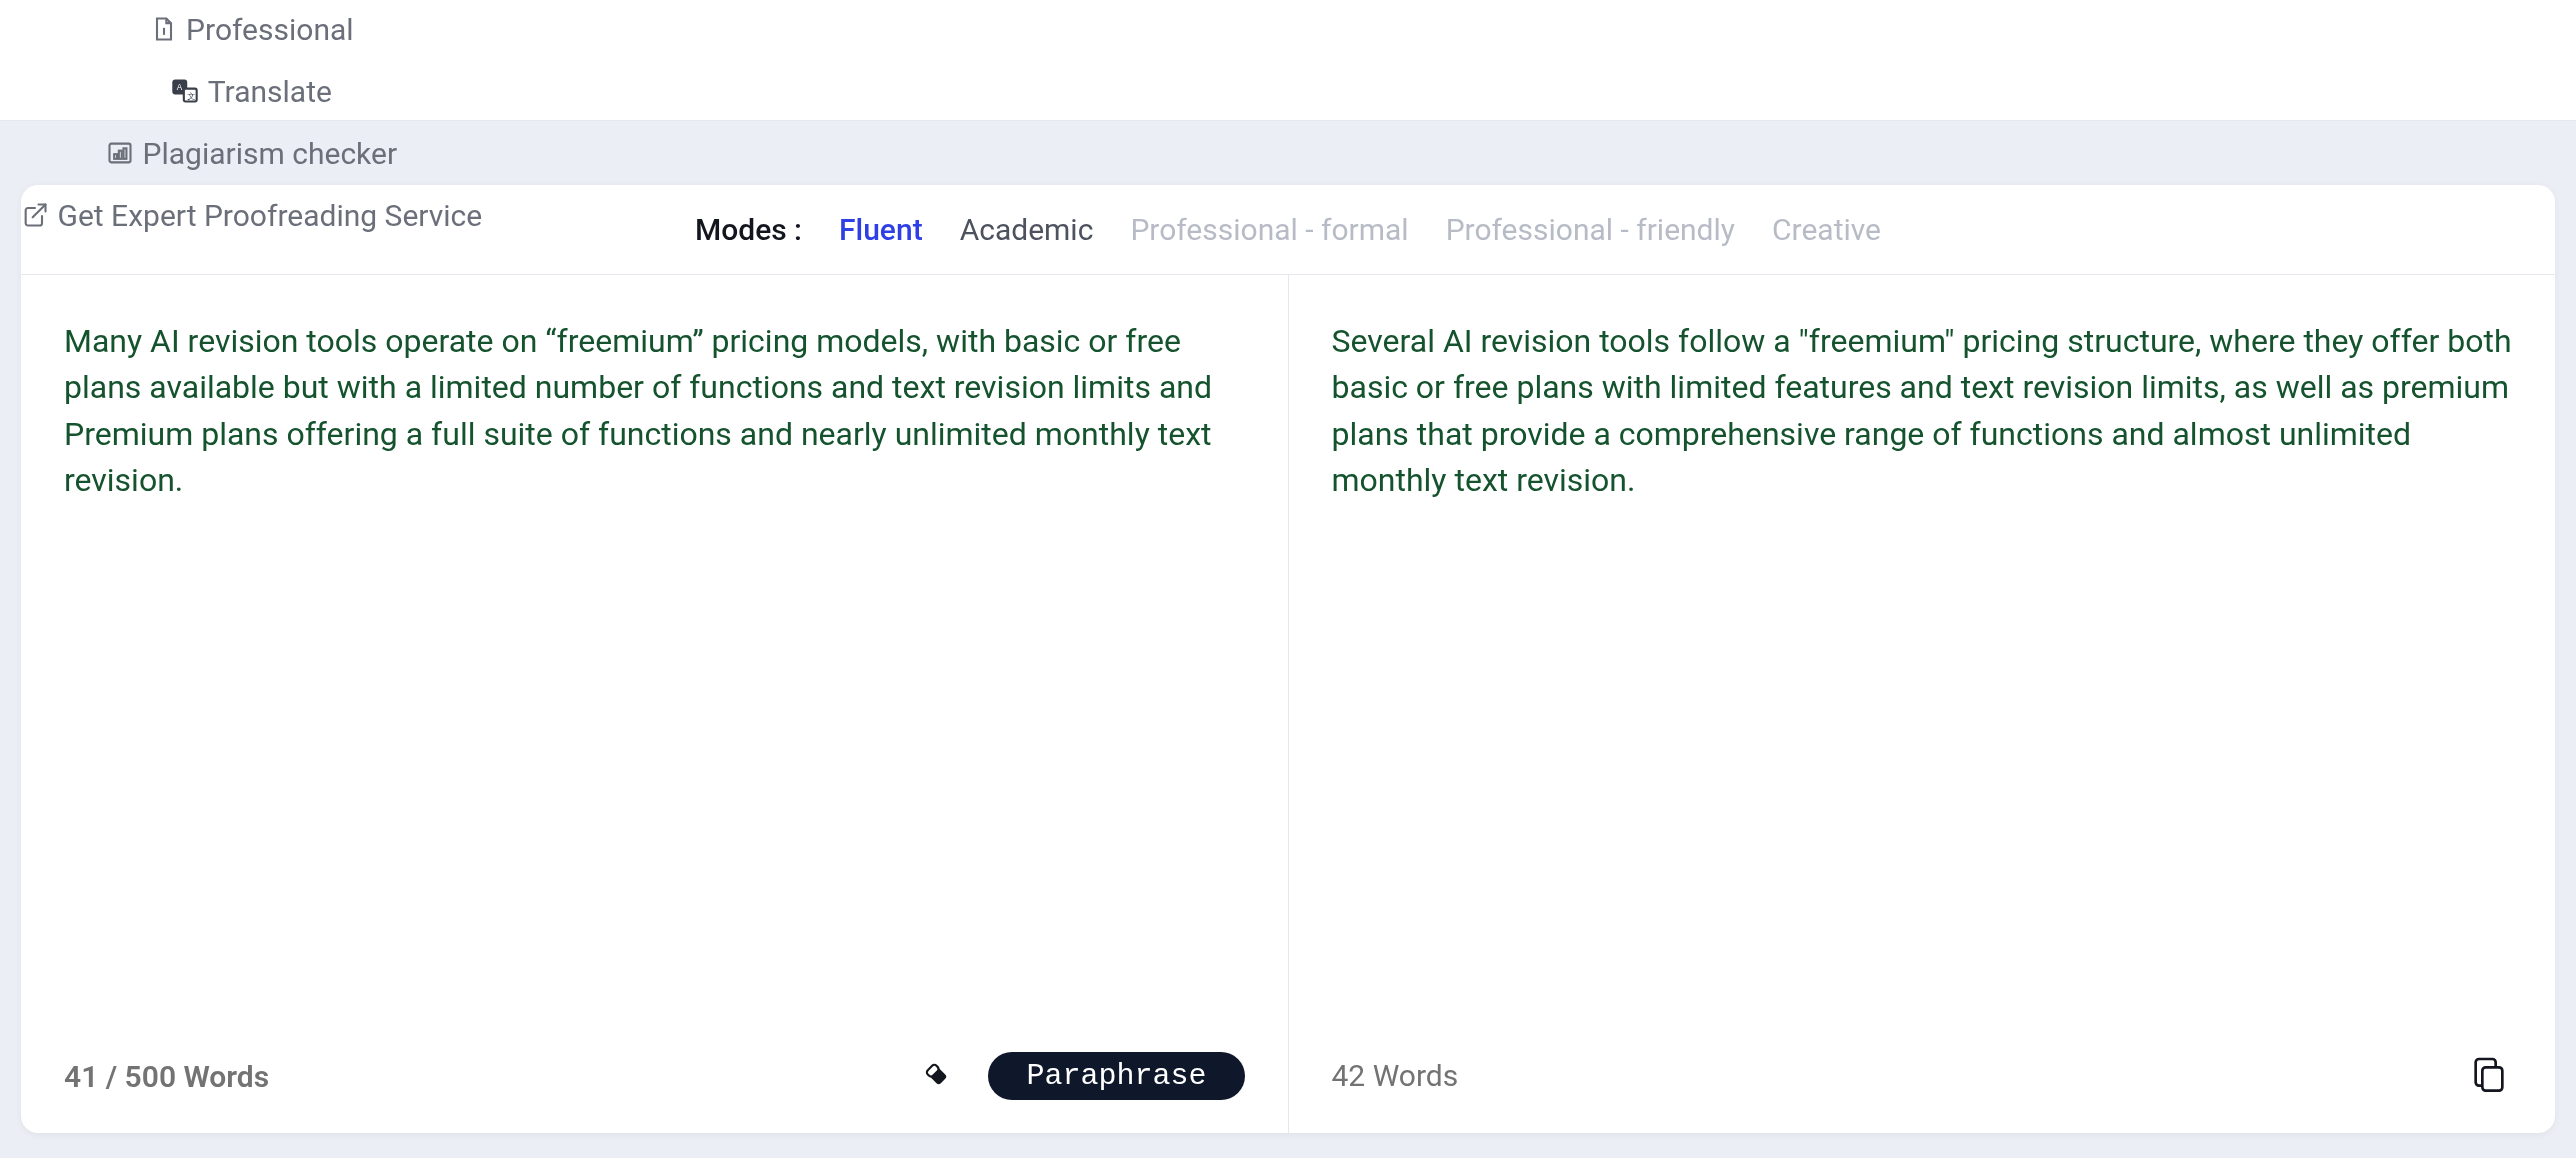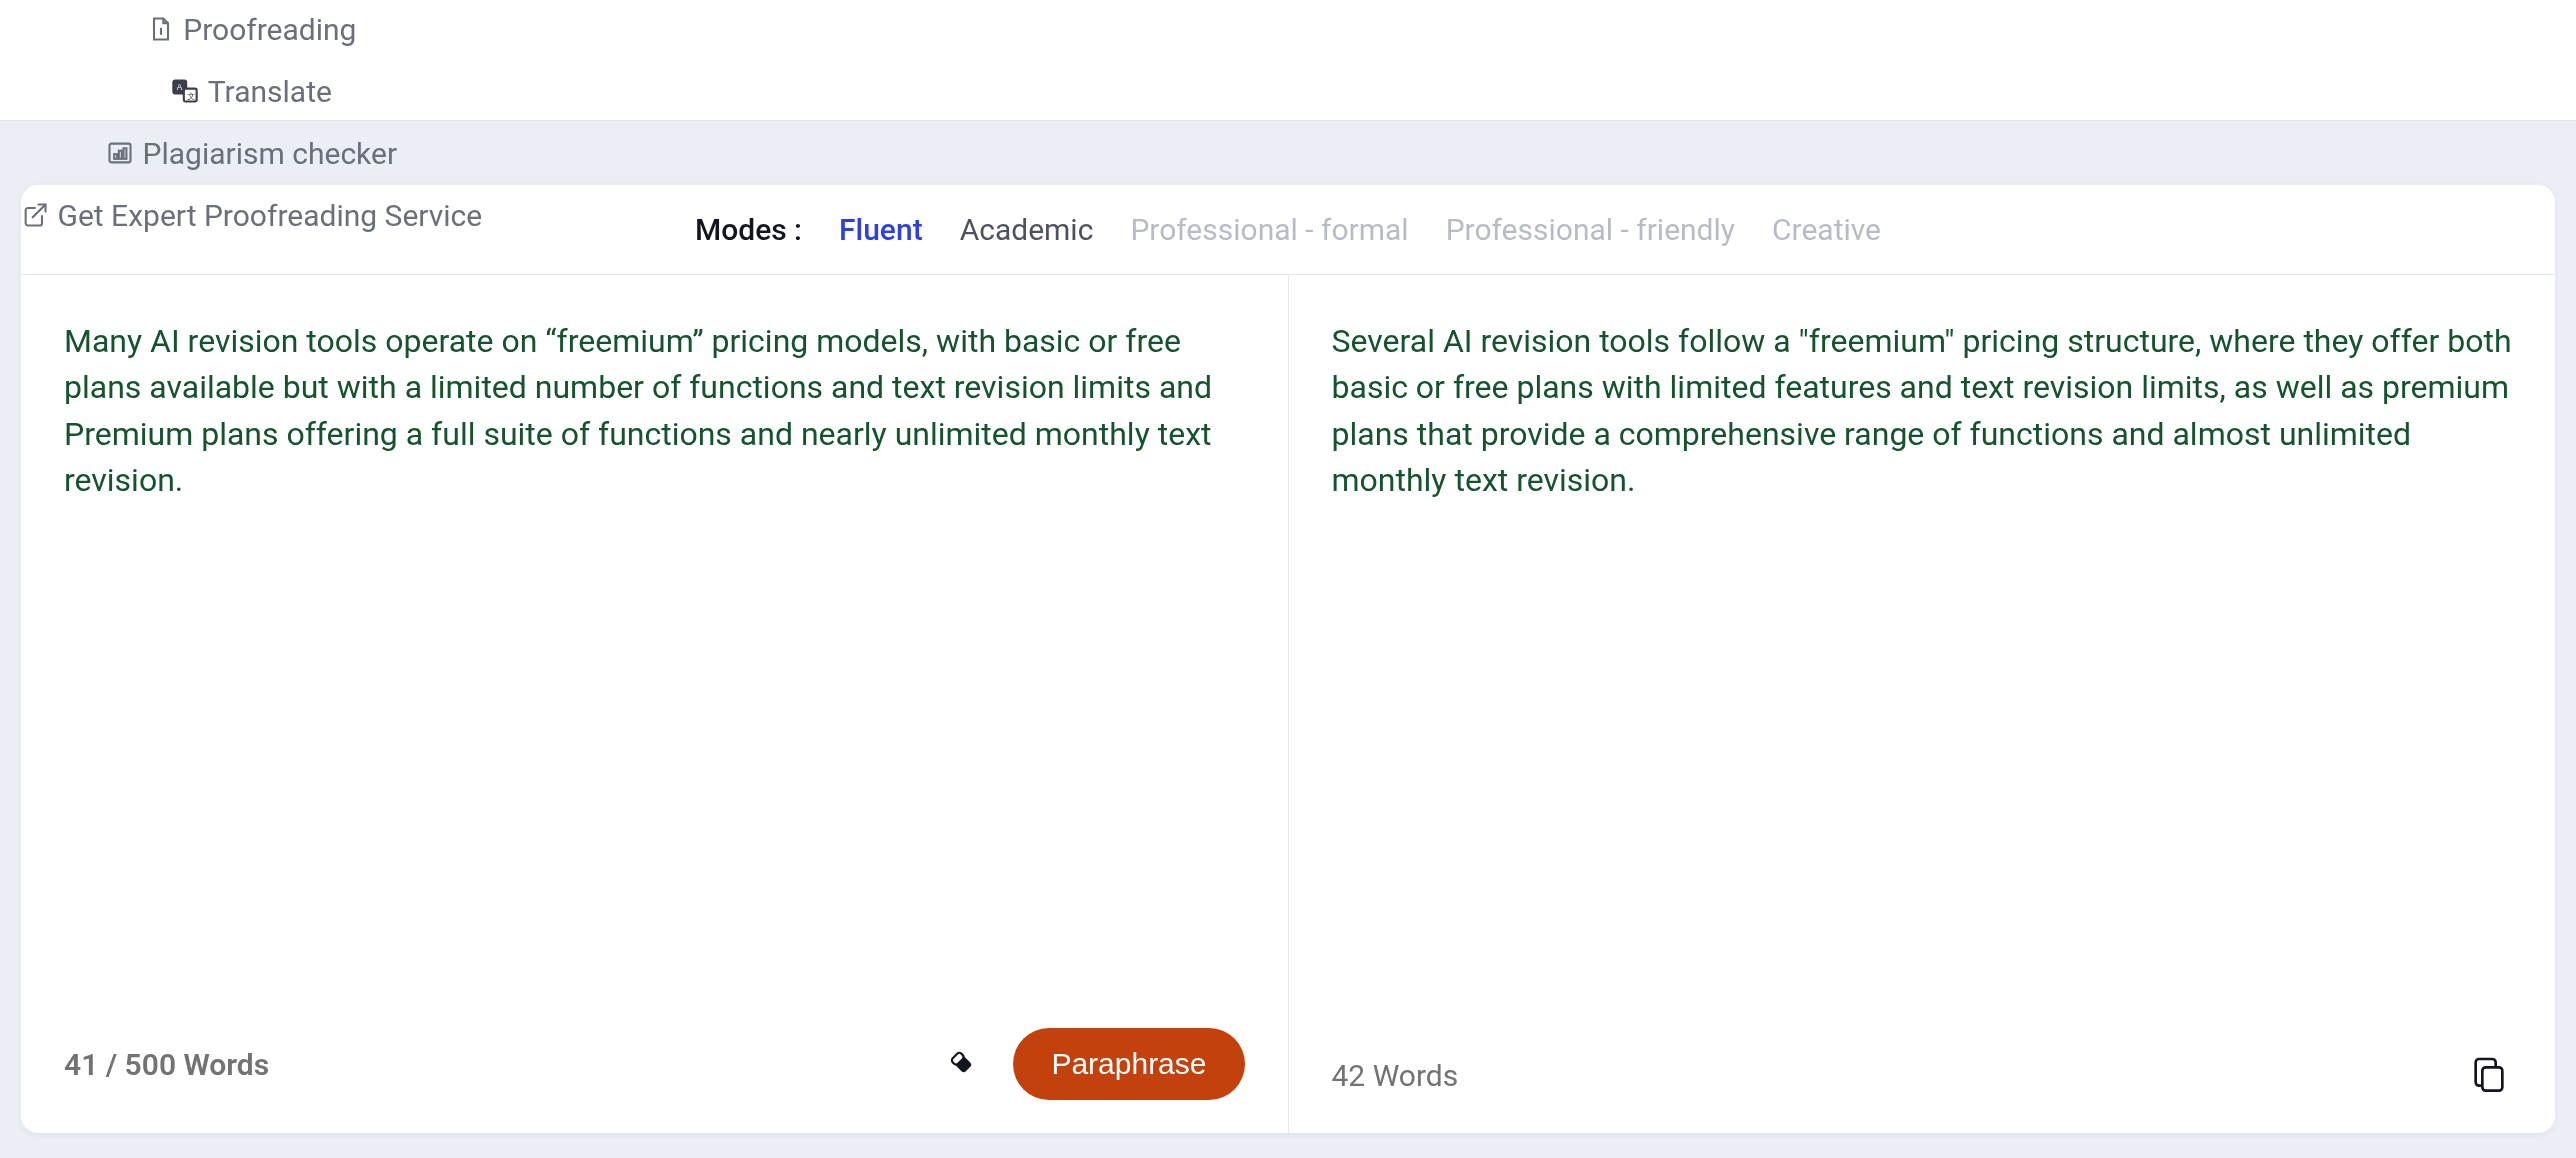--- a/index.html
+++ b/index.html
@@ -106,27 +106,28 @@
   .footer-right {
     display: flex;
     align-items: center;
     gap: 31px;
   }
   .erase-btn, .copy-btn {
     background: none; border: none; cursor: pointer; padding: 2.8px;
     display: inline-flex; align-items: center; justify-content: center;
   }
   .paraphrase-btn {
-    background: #c2410c;
+    background: #0f172a;
     color: #ffffff;
     border: none;
     border-radius: 43px;
-    padding: 19px 38px;
+    padding: 7px 38px;
     font-size: 30px;
     cursor: pointer;
+    font-family: Liberation Mono, monospace;
   }
 </style>
 </head>
 <body>
 
 <div class="topnav">
   <div class="topnav-inner">
 
     <div class="nav-item">
       <span class="nav-icon">
@@ -154,21 +155,21 @@
     </div>
 
     <div class="nav-item">
       <span class="nav-icon">
         <svg width="28" height="28" viewBox="0 0 24 24" fill="none" stroke="#6b6f7a" stroke-width="1.8">
           <path d="M6 3h8l4 4v14H6z"></path>
           <path d="M14 3v4h4"></path>
           <line x1="12" y1="11" x2="12" y2="17"></line>
         </svg>
       </span>
-      <span>Proofreading</span>
+      <span>Professional</span>
     </div>
 
     <div class="nav-item">
       <span class="nav-icon">
         <svg width="28" height="28" viewBox="0 0 24 24" fill="none" stroke="#3a3e4a" stroke-width="1.8" style="font-size:42px">
           <rect x="2" y="3" width="11" height="11" rx="1.5" fill="#3a3e4a"></rect>
           <text x="5" y="11" font-size="7" fill="#ffffff" stroke="none" font-family="Arial">A</text>
           <rect x="11" y="10" width="11" height="11" rx="1.5" fill="#ffffff"></rect>
           <text x="14" y="18.5" font-size="7" fill="#3a3e4a" stroke="none" font-family="Arial">文</text>
         </svg>

